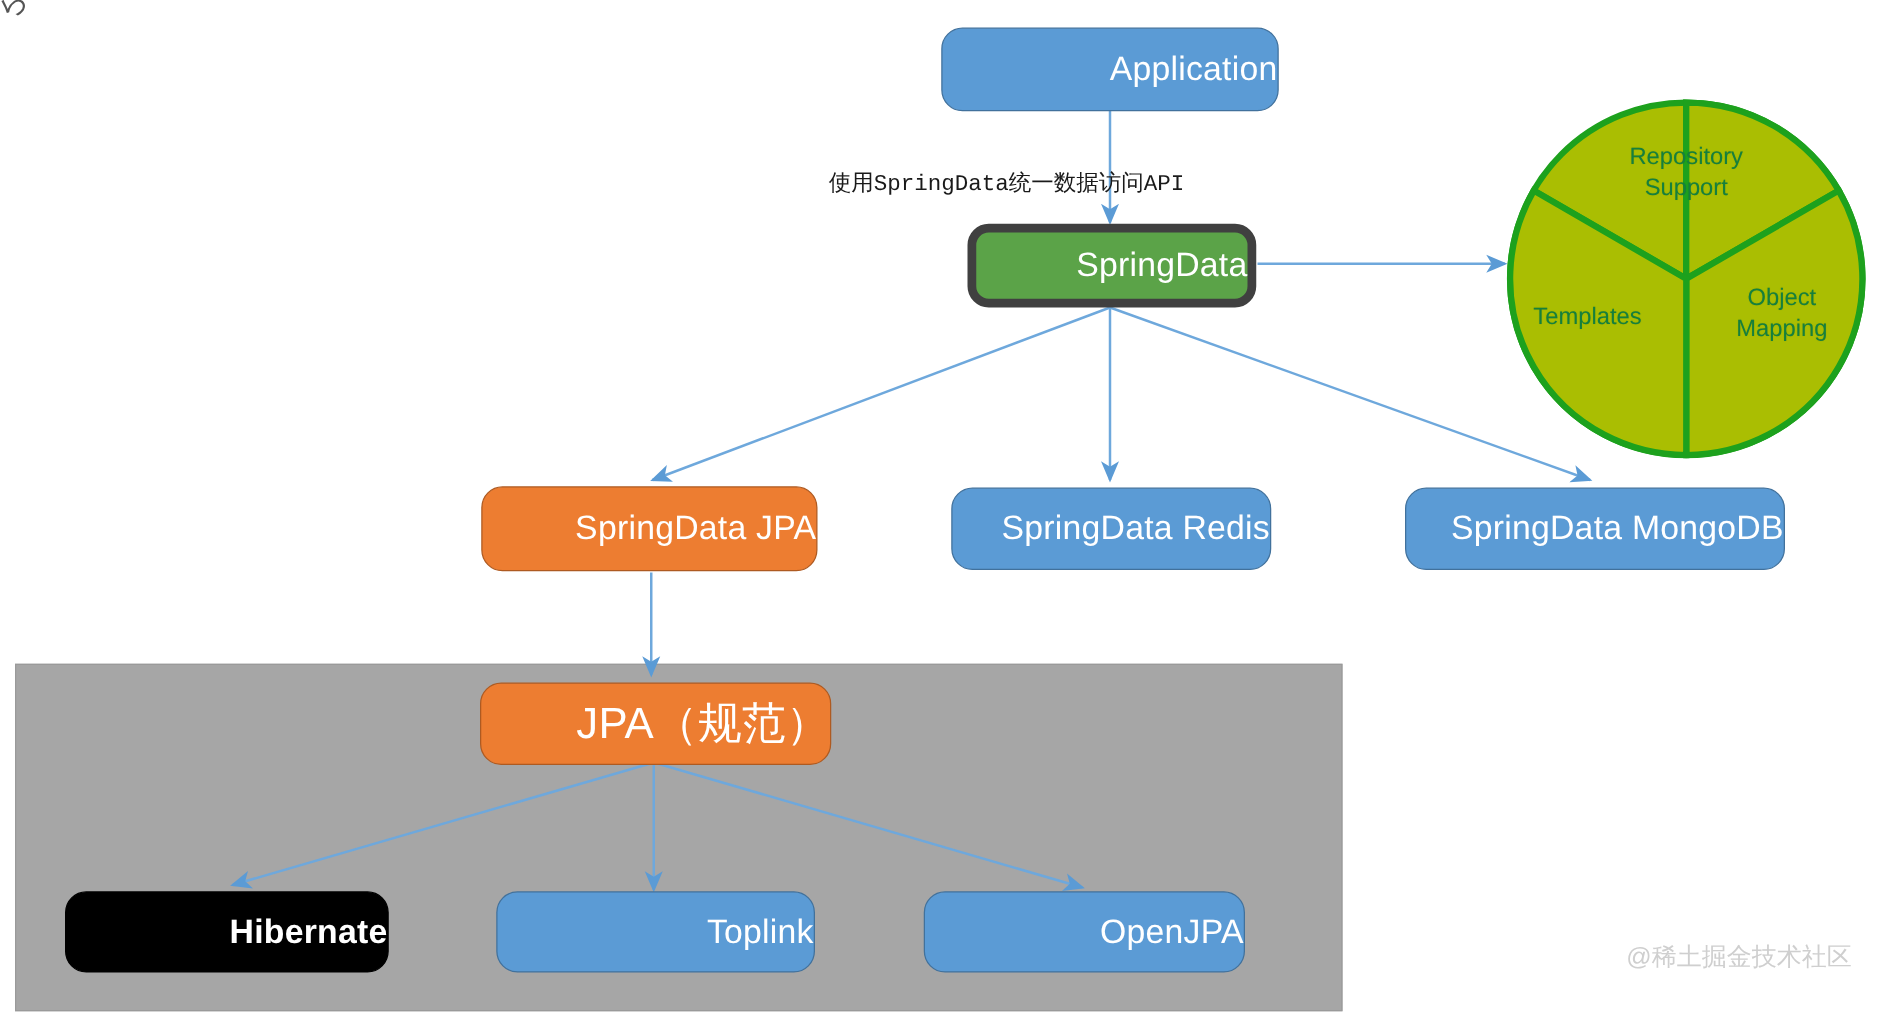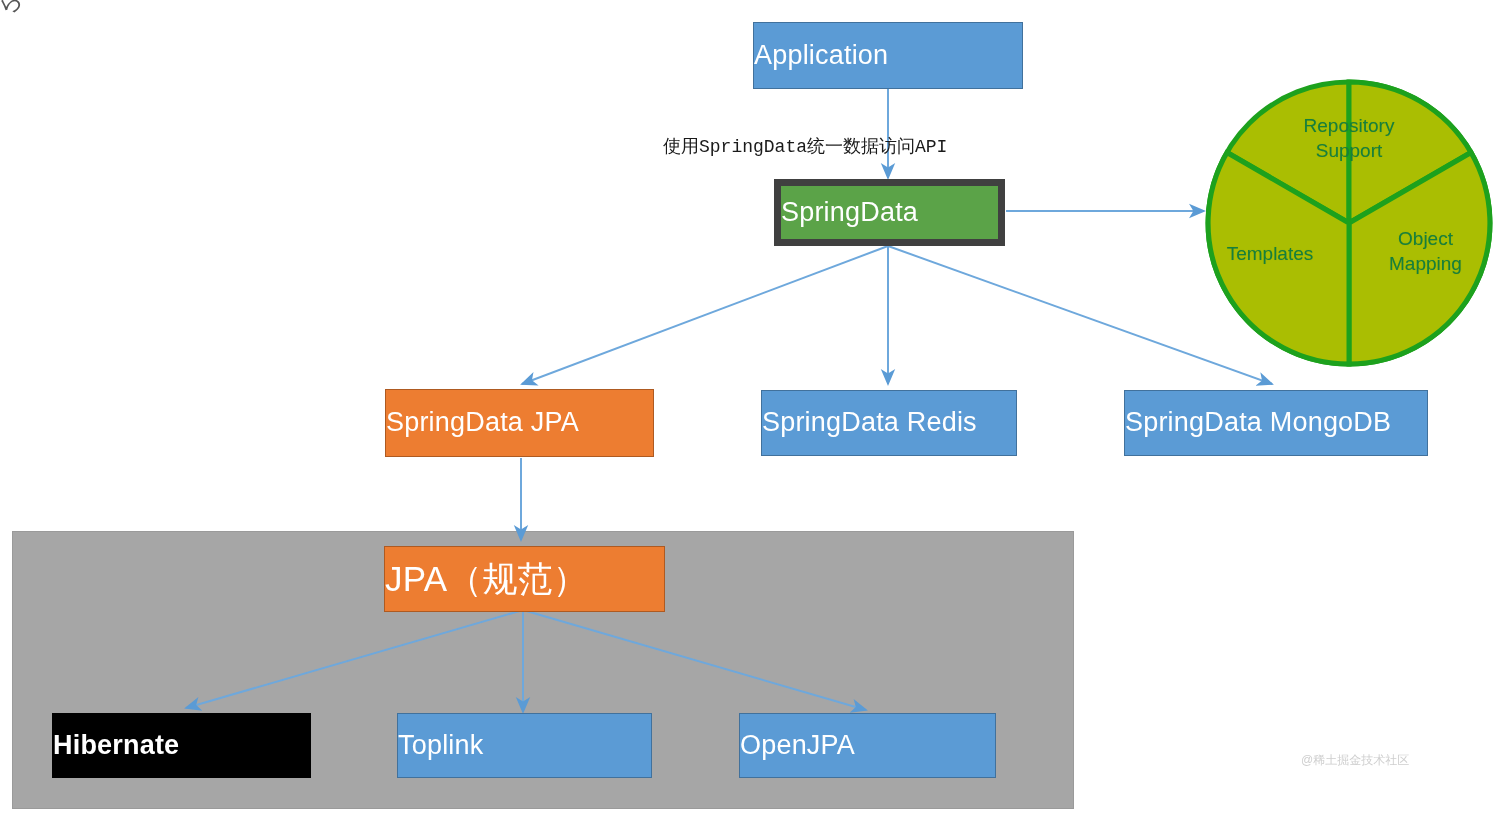--- a/index.html
+++ b/index.html
@@ -12,26 +12,27 @@
     width: 1512px;
     height: 820px;
     background: #ffffff;
     overflow: hidden;
     font-family: "Liberation Sans", "DejaVu Sans", sans-serif;
   }
   .node {
     position: absolute;
     display: flex;
     align-items: center;
-    justify-content: flex-start;
+    justify-content: flex-end;
     box-sizing: border-box;
     color: #ffffff;
     text-align: center;
     line-height: 1.15;
     letter-spacing: 0.2px;
+    border-radius: 17px;
   }
   .node-blue {
     background: #5b9bd5;
     border: 1px solid #41719c;
   }
   .node-green {
     background: #5ba348;
     border: 7px solid #404040;
   }
   .node-orange {
@@ -74,21 +75,21 @@
     top: 134px;
     font-size: 18px;
     color: #1a1a1a;
     white-space: nowrap;
     font-family: Liberation Mono, monospace;
   }
   #watermark {
     position: absolute;
     left: 1301px;
     top: 752px;
-    font-size: 12px;
+    font-size: 20px;
     color: #cfcfcf;
     white-space: nowrap;
   }
   #corner-artifact {
     position: absolute;
     left: -2px;
     top: -14px;
     font-size: 24px;
     color: #555;
     transform: rotate(-28deg);

